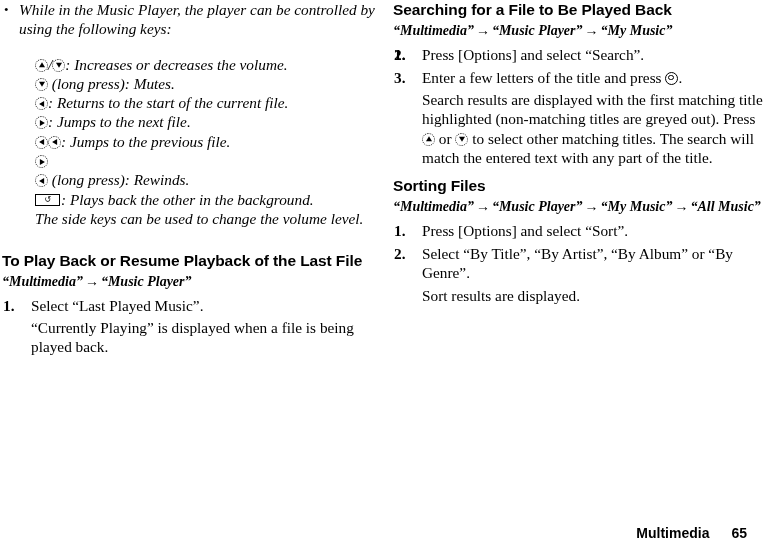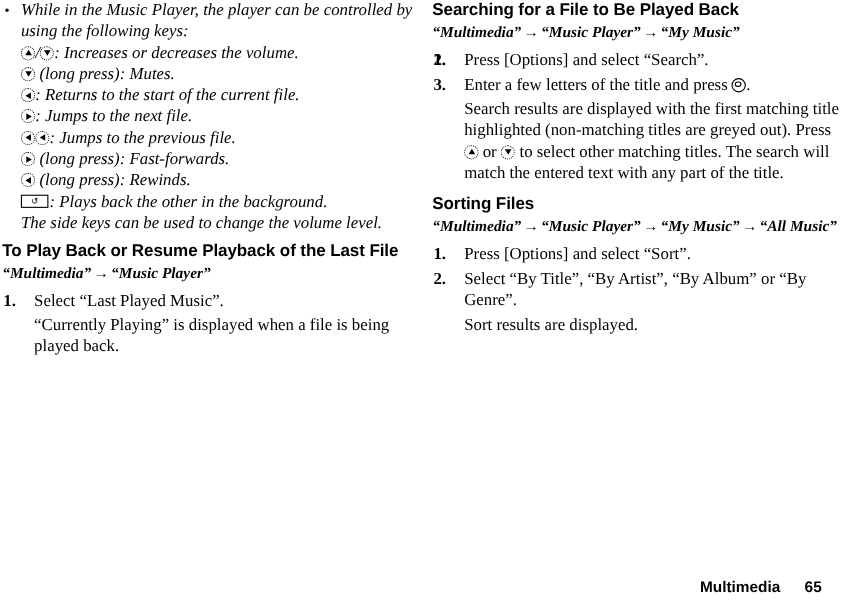--- a/index.html
+++ b/index.html
@@ -65,21 +65,21 @@
     left: 2px;
     top: 0px;
     font-style: normal;
     font-size: 13px;
     line-height: 19.3px;
   }
   .bullet-block .lead {
     margin: 0;
   }
   .keylist {
-    margin: 0;
+    margin: 16px;
     padding: 0;
   }
   .keyline {
     font-style: italic;
     font-size: 15.3px;
     line-height: 19.3px;
     white-space: nowrap;
   }
   .keyline .txt { font-style: italic; }
 
@@ -230,21 +230,21 @@
 
         <div class="keyline">
           <span class="key key-right"><span class="tri"></span></span><span class="txt">: Jumps to the next file.</span>
         </div>
 
         <div class="keyline">
           <span class="key key-left"><span class="tri"></span></span><span class="key key-left"><span class="tri"></span></span><span class="txt">: Jumps to the previous file.</span>
         </div>
 
         <div class="keyline">
-          <span class="key key-right"><span class="tri"></span></span><span class="txt"> (long press): Fast-forwards.</span>
+          <span class="key key-right"><span class="tri"></span></span>
         </div>
 
         <div class="keyline">
           <span class="key key-left"><span class="tri"></span></span><span class="txt"> (long press): Rewinds.</span>
         </div>
 
         <div class="keyline">
           <span class="key-soft"><span class="glyph">↺</span></span><span class="txt">: Plays back the other in the background.</span>
         </div>
 

